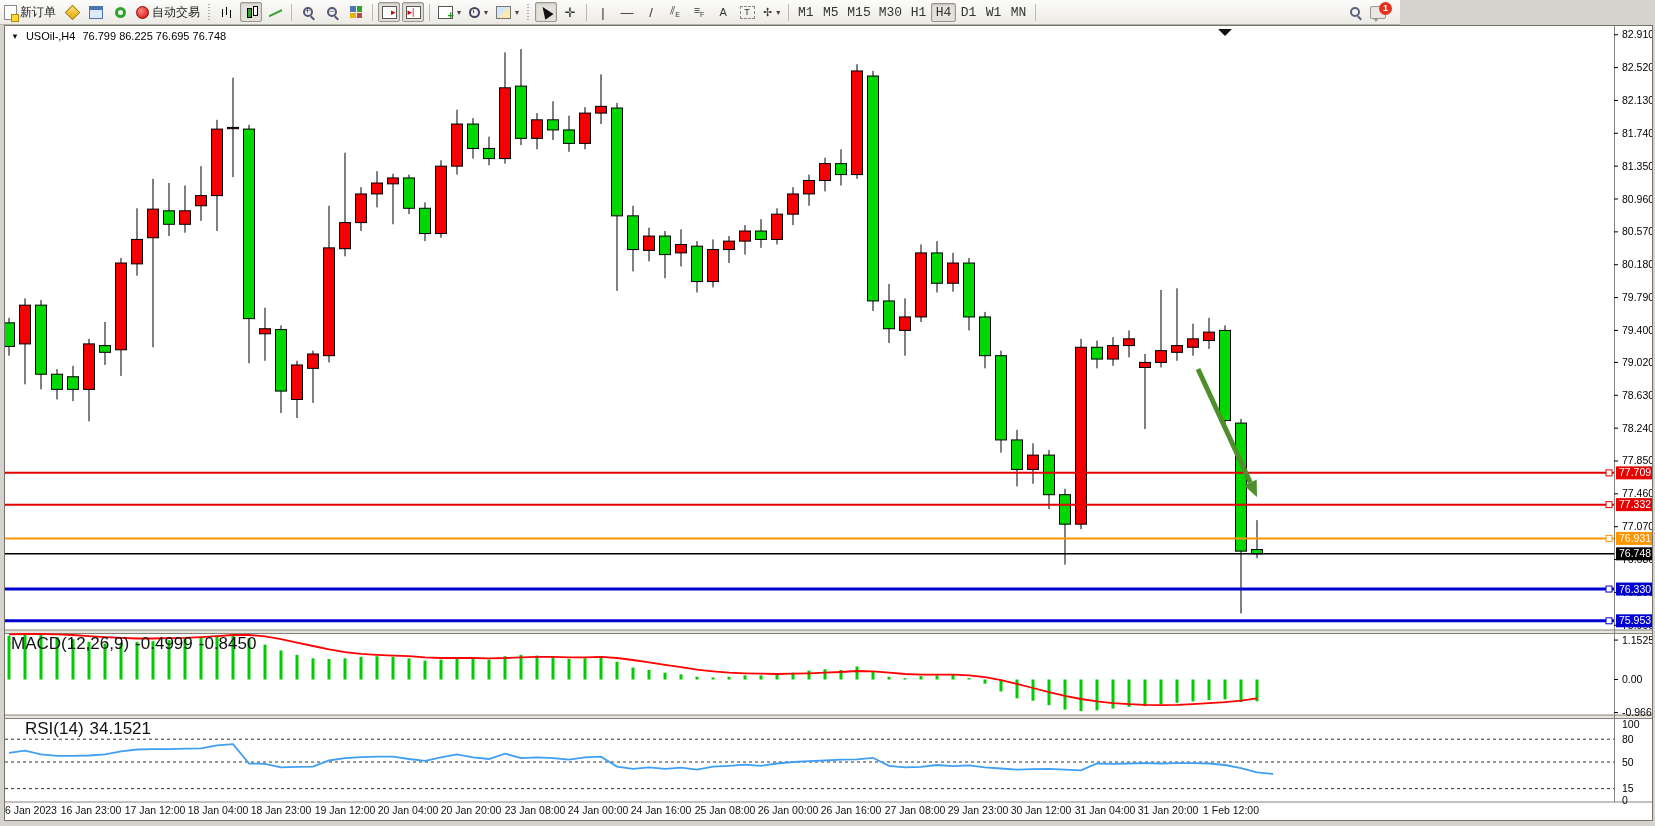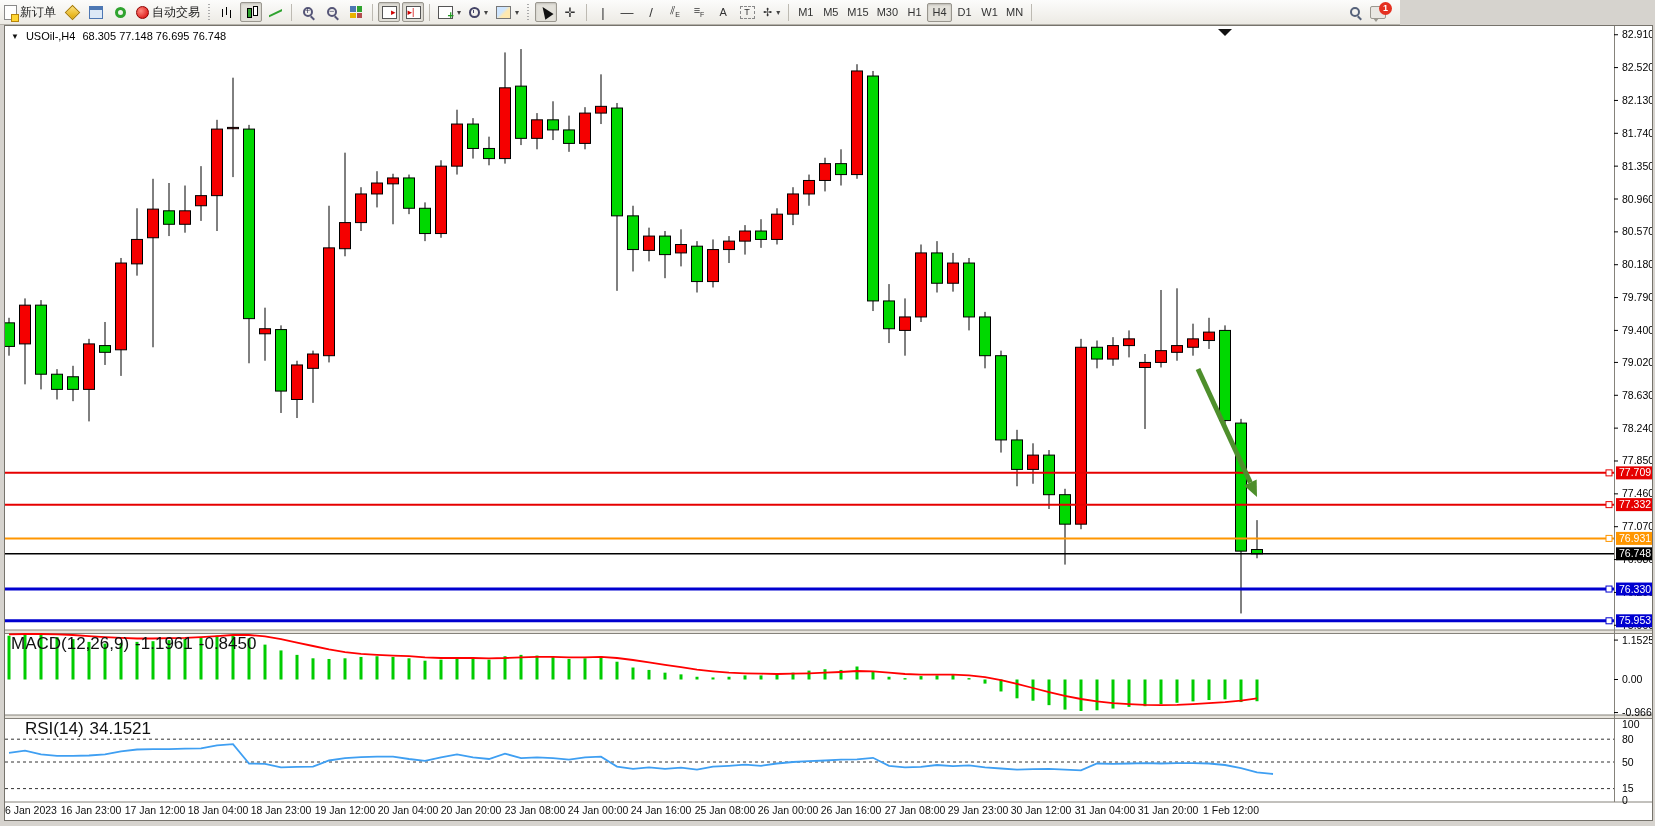--- a/index.html
+++ b/index.html
@@ -4,21 +4,21 @@
 <style>
   html,body{margin:0;padding:0;}
   body{width:1655px;height:826px;background:#d6d3ce;font-family:"Liberation Sans",sans-serif;position:relative;overflow:hidden;}
   
   .toolbar{position:absolute;left:0;top:0;width:1400px;height:24px;background:linear-gradient(#fcfcfb,#eceae4);border-bottom:1px solid #b5b2aa;display:flex;align-items:center;font-size:12px;color:#222;z-index:9;}
   .tb-btn{height:20px;min-width:22px;padding:0 2px;margin:0 1px;display:inline-flex;align-items:center;justify-content:center;gap:3px;border:1px solid transparent;border-radius:2px;box-sizing:border-box;cursor:default;}
   .tb-btn.pressed{background:#e3e1da;border-color:#9a978f;box-shadow:inset 0 1px 2px rgba(0,0,0,.15);}
   .tb-sep{width:1px;height:17px;background:#bdbab2;margin:0 4px;}
   .tb-grip{width:5px;height:18px;margin:0 3px;background:repeating-linear-gradient(#aaa 0 1px,transparent 1px 3px);background-size:2px 100%;background-repeat:no-repeat;background-position:1px 1px;}
   .caret{font-size:8px;color:#444;margin-left:1px;}
-  .tf-btn{height:19px;min-width:25px;padding:0 3px;margin:0;display:inline-flex;align-items:center;justify-content:center;font-size:11px;color:#333;border:1px solid transparent;border-radius:2px;box-sizing:border-box;}
+  .tf-btn{height:19px;min-width:25px;padding:0 3px;margin:0;display:inline-flex;align-items:center;justify-content:center;font-size:13px;color:#333;border:1px solid transparent;border-radius:2px;box-sizing:border-box;font-family:Liberation Mono, monospace;}
   .tf-btn.active{background:#e3e1da;border-color:#98958d;box-shadow:inset 0 1px 2px rgba(0,0,0,.18);text-align:center;}
   .tb-right{margin-left:auto;display:flex;align-items:center;margin-right:14px;}
   
   .ic{display:inline-block;position:relative;}
   .ic-doc{width:11px;height:13px;background:#fff;border:1px solid #8a8a8a;}
   .ic-doc::after{content:"";position:absolute;right:-3px;bottom:-3px;width:6px;height:6px;background:#ffd633;border:1px solid #b8860b;}
   .ic-diamond{width:9px;height:9px;background:linear-gradient(135deg,#ffe27a,#e0a800);transform:rotate(45deg);border:1px solid #a87b00;}
   .ic-mw{width:12px;height:11px;background:#dce9f7;border:1px solid #4d77b3;}
   .ic-mw::after{content:"";position:absolute;left:0;top:0;width:100%;height:3px;background:#4d77b3;}
   .ic-signal{width:11px;height:11px;border:3px solid #2fa32f;border-radius:50%;box-sizing:border-box;}
@@ -550,24 +550,24 @@
       <text x="910" y="788" font-size="10.5" fill="#111" text-anchor="middle">27 Jan 08:00</text>
       <text x="973" y="788" font-size="10.5" fill="#111" text-anchor="middle">29 Jan 23:00</text>
       <text x="1036" y="788" font-size="10.5" fill="#111" text-anchor="middle">30 Jan 12:00</text>
       <text x="1100" y="788" font-size="10.5" fill="#111" text-anchor="middle">31 Jan 04:00</text>
       <text x="1163" y="788" font-size="10.5" fill="#111" text-anchor="middle">31 Jan 20:00</text>
       <text x="1226" y="788" font-size="10.5" fill="#111" text-anchor="middle">1 Feb 12:00</text>
     </svg>
   <div class="chart-title">
     <span class="tri">▼</span>
     <span>USOil-,H4</span>
-    <span>68.305 77.148 76.695 76.748</span>
+    <span>76.799 86.225 76.695 76.748</span>
   </div>
   <div class="ind-label" id="macd-label">
     <span>MACD(12,26,9)</span>
-    <span>-1.1961</span>
+    <span>-0.4999</span>
     <span>-0.8450</span>
   </div>
   <div class="ind-label" id="rsi-label">
     <span>RSI(14)</span>
     <span>34.1521</span>
   </div>
 </div>
 
 </body></html>

